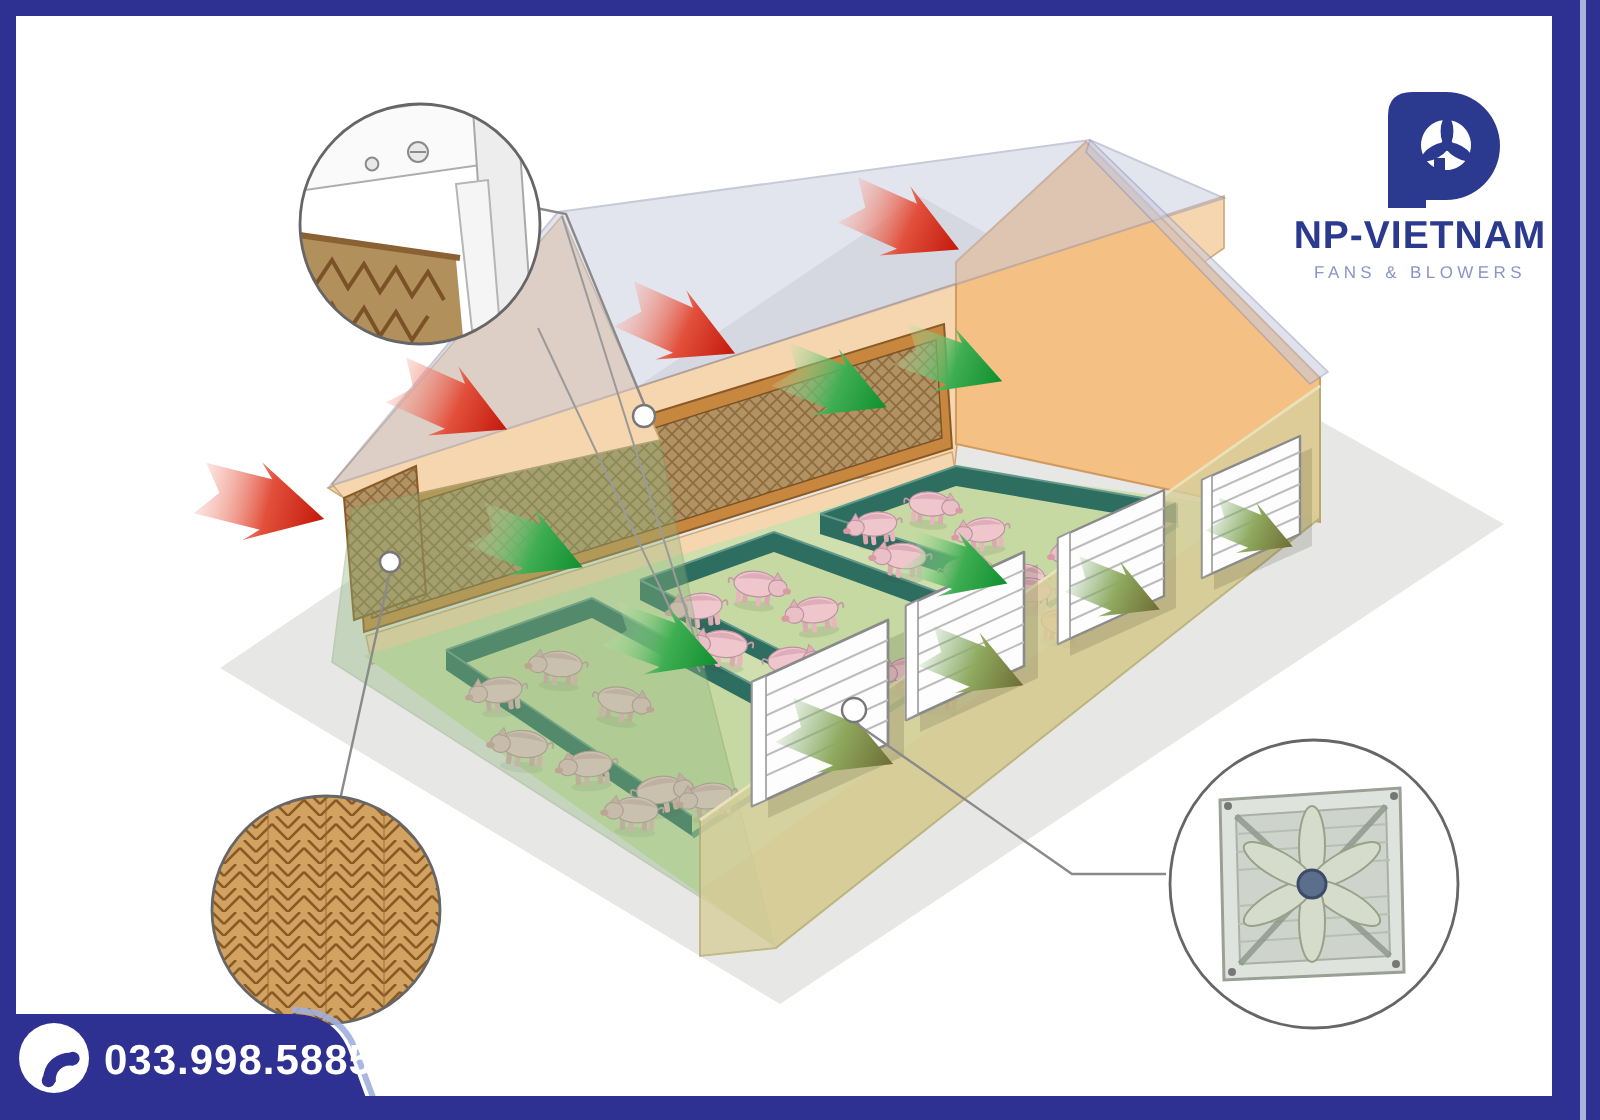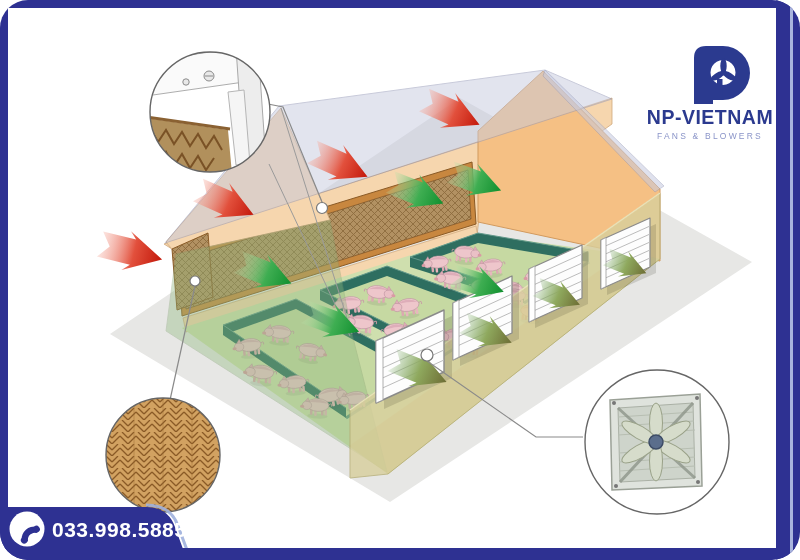--- a/index.html
+++ b/index.html
@@ -1,18 +1,18 @@
 <!DOCTYPE html>
 <html><head>
 <meta charset="utf-8">
 <title>NP-Vietnam</title>
 <style>
   html,body{margin:0;padding:0;background:#fff;}
   .stage{position:relative;width:800px;height:560px;overflow:hidden;background:#fff;
-         font-family:"Liberation Sans",sans-serif;border-radius:28px;}
+         font-family:"Liberation Sans",sans-serif;}
   svg{display:block}
   text{font-family:"Liberation Sans",sans-serif;}
   .penwall{fill:#2e6e60;}
   .pentop{stroke:#63998b;stroke-width:1;}
   .leader{stroke:#8a8a8a;stroke-width:1.2;fill:none;}
   .marker{fill:#ffffff;stroke:#777;stroke-width:1.2;}
   .callout-ring{fill:none;stroke:#666;stroke-width:1.4;}
 </style>
 </head>
 <body>

